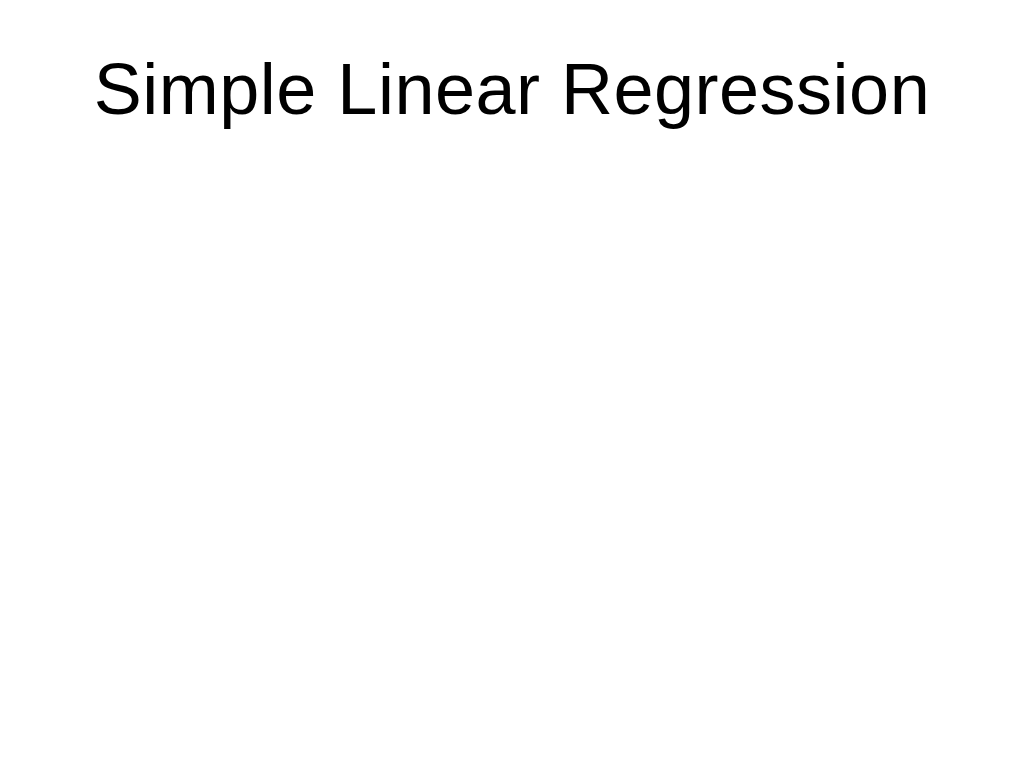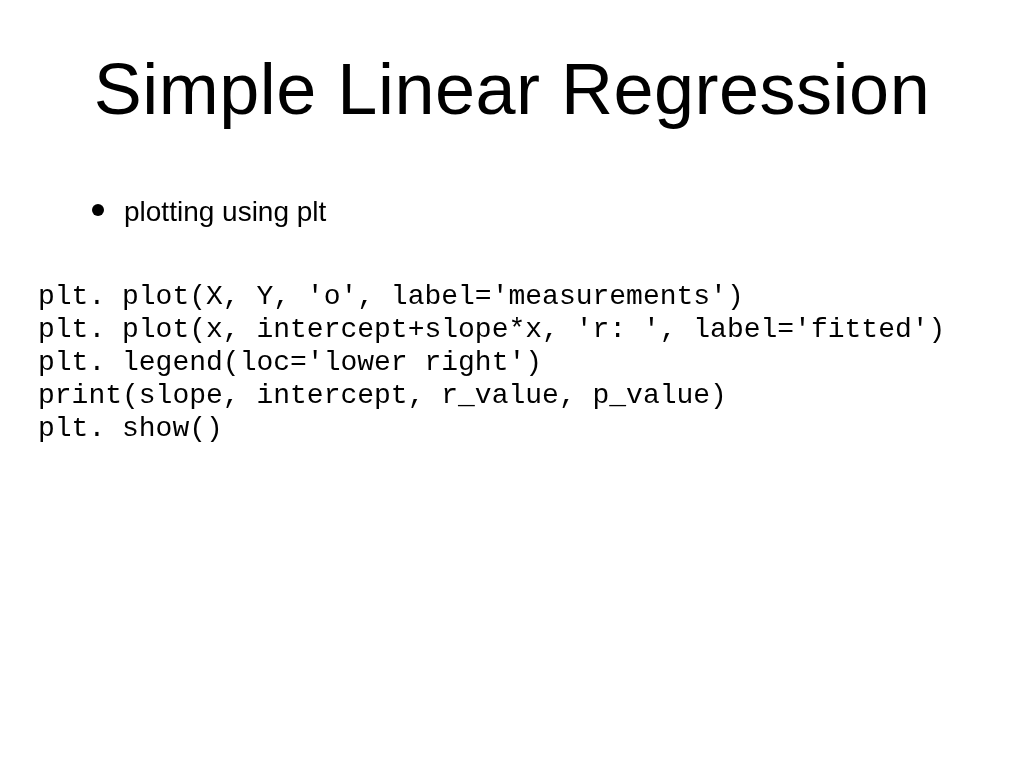--- a/index.html
+++ b/index.html
@@ -57,24 +57,15 @@
     white-space: pre;
   }
 </style>
 </head>
 <body>
 
 <div class="slide">
 
   <div class="title">Simple Linear Regression</div>
 
-  <div class="bullet-row">
-    <span class="bullet-dot"></span>
-    <span class="bullet-text">plotting using plt</span>
-  </div>
 
-  <div class="code-block"><span>plt. plot(X, Y, 'o', label='measurements')</span>
-<span>plt. plot(x, intercept+slope*x, 'r: ', label='fitted')</span>
-<span>plt. legend(loc='lower right')</span>
-<span>print(slope, intercept, r_value, p_value)</span>
-<span>plt. show()</span></div>
 
 </div>
 
 </body></html>

